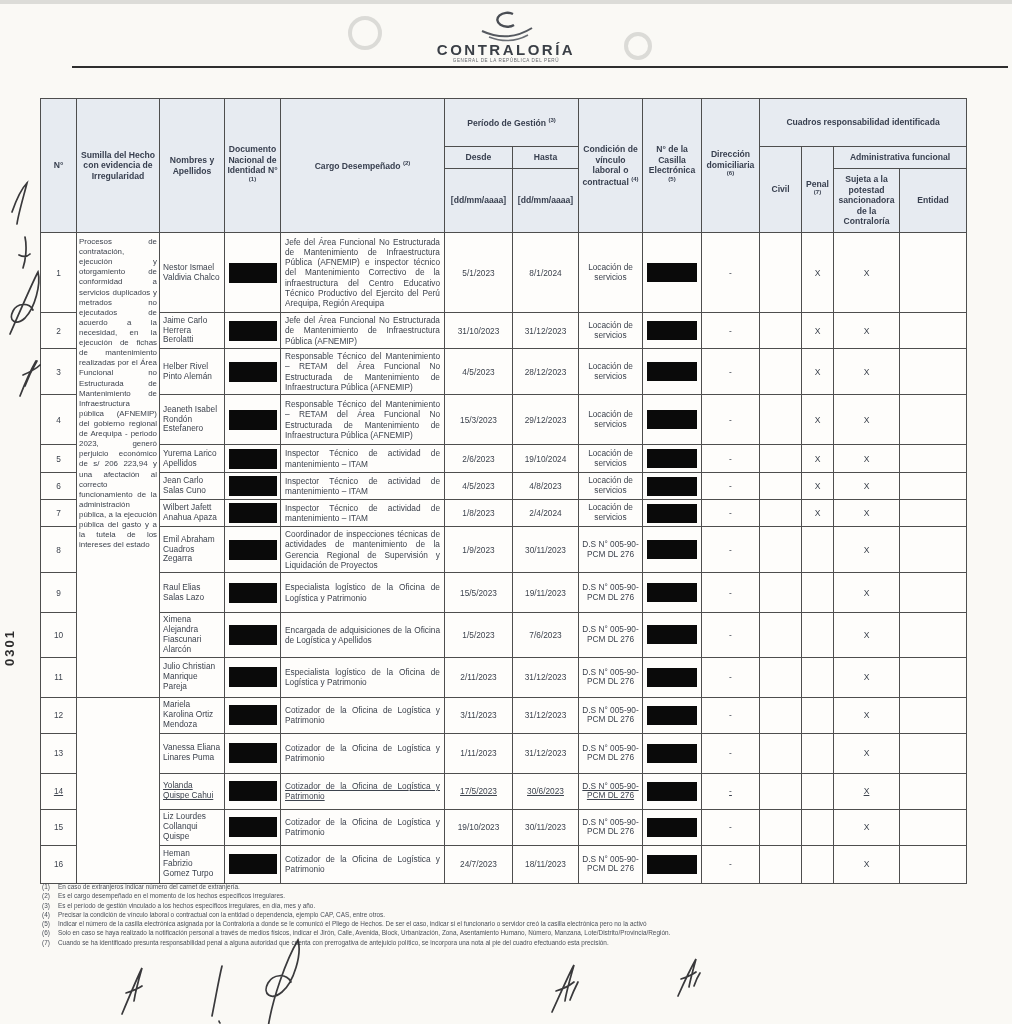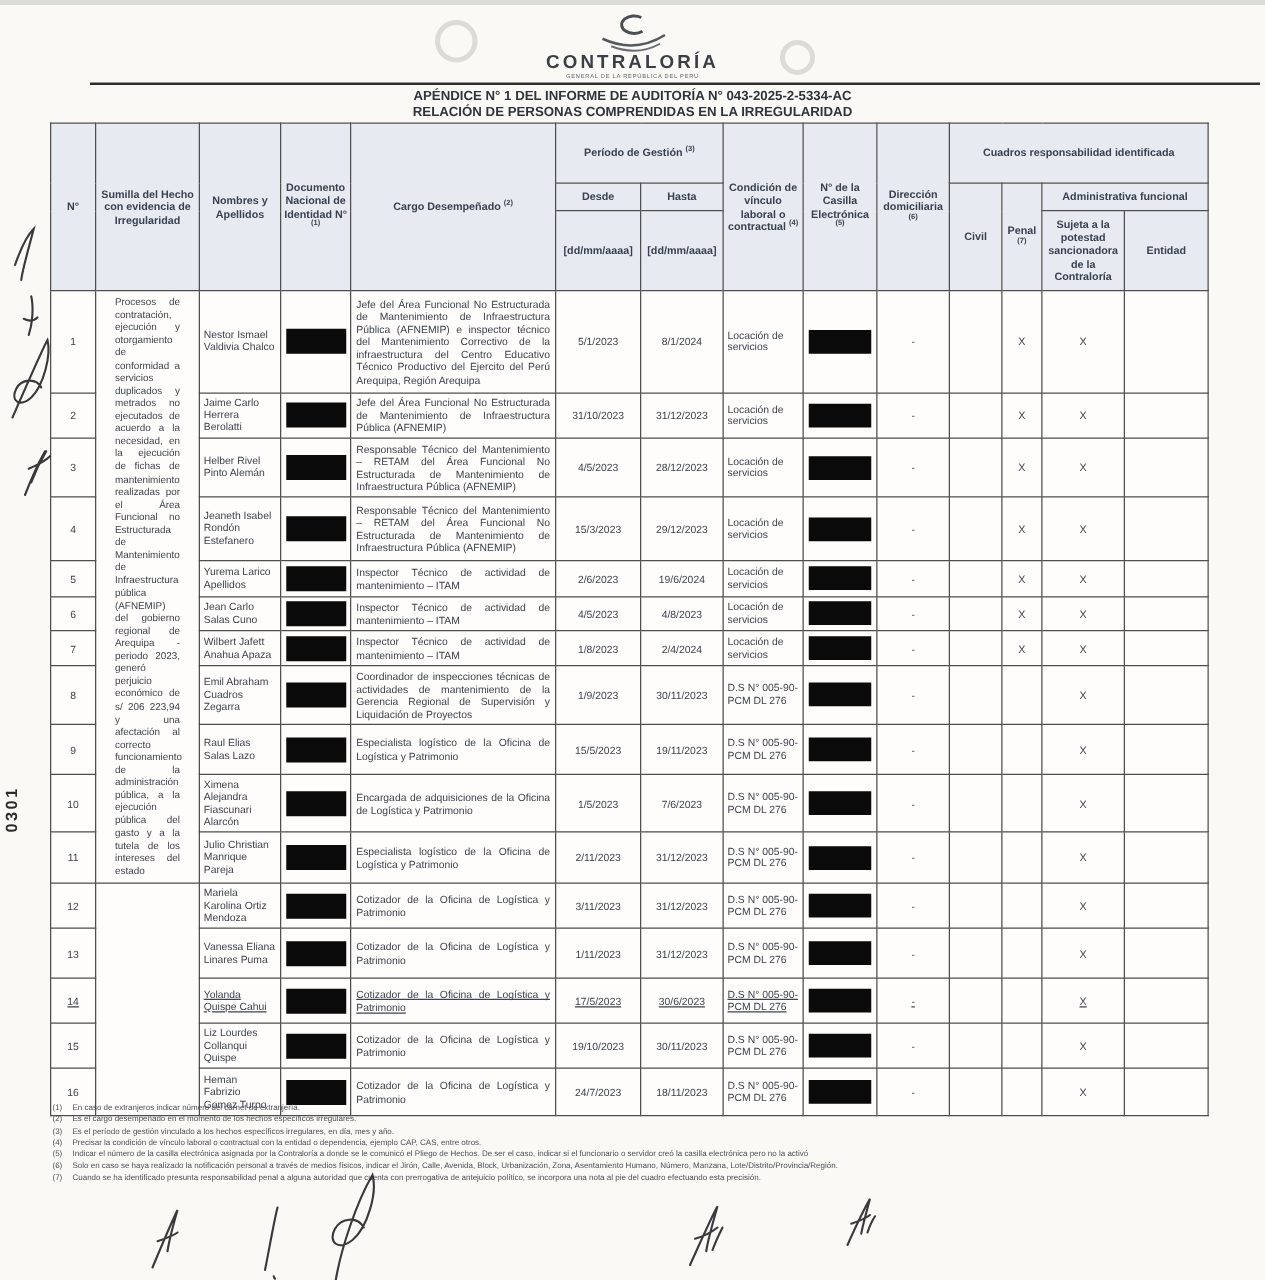--- a/index.html
+++ b/index.html
@@ -27,26 +27,26 @@
   table.audit { position:absolute; top:94px; left:40px; width:926px;
                 border-collapse:collapse; table-layout:fixed; background:#fefdfb; }
   .audit th, .audit td { border:1px solid #4e4e4e; overflow:hidden; vertical-align:middle; }
   .audit th { background:#e7ebf1; font-size:8.6px; font-weight:bold; text-align:center;
               color:#394050; padding:1px 2px; line-height:1.22; }
   .audit th sup { font-size:6px; font-weight:bold; }
   .audit td { font-size:8.3px; padding:1px 2px; color:#3d434e; }
   tr.hr1 { height:48px; } tr.hr2 { height:22px; } tr.hr3 { height:64px; }
 
   td.c-num   { text-align:center; }
-  td.c-sumilla { text-align:justify; vertical-align:top; padding:4px 15px;
+  td.c-sumilla { text-align:justify; vertical-align:top; padding:4px 2px;
                  font-size:7.9px; line-height:1.28; }
   td.c-nombres { padding:2px 3px; line-height:1.2; }
   td.c-cargo { padding:2px 4px; line-height:1.22; text-align:justify; }
   td.c-center{ text-align:center; }
-  td.c-cond  { line-height:1.15; padding:1px 3px; }
+  td.c-cond  { text-align:center; line-height:1.15; padding:1px 3px; }
   td.c-mark  { text-align:center; font-size:8.6px; }
   .redact { width:48px; height:20px; background:#0a0a0a; margin:2px auto; }
   .redact.cas { width:50px; height:19px; }
 
   tbody tr:nth-child(1)  { height:80px; }
   tbody tr:nth-child(2)  { height:36px; }
   tbody tr:nth-child(3)  { height:46px; }
   tbody tr:nth-child(4)  { height:50px; }
   tbody tr:nth-child(5)  { height:28px; }
   tbody tr:nth-child(6)  { height:24px; }
@@ -85,24 +85,20 @@
     <svg width="64" height="32" viewBox="0 0 64 32">
       <path d="M39 4 a10 7 0 1 0 1 11" fill="none" stroke="#4a4e54" stroke-width="2.4"></path>
       <path d="M8 21 q26 12 50 -3" fill="none" stroke="#55595f" stroke-width="2"></path>
       <path d="M15 27 q21 8 39 -2" fill="none" stroke="#6a6e74" stroke-width="1.6"></path>
     </svg>
     <div class="logo-name">CONTRALORÍA</div>
     <div class="logo-sub">GENERAL DE LA REPÚBLICA DEL PERÚ</div>
   </div>
 
   <div class="top-rule"></div>
-  <div class="doc-title">
-    <div>APÉNDICE N° 1 DEL INFORME DE AUDITORÍA N° 043-2025-2-5334-AC</div>
-    <div>RELACIÓN DE PERSONAS COMPRENDIDAS EN LA IRREGULARIDAD</div>
-  </div>
 
   <table class="audit">
     <colgroup>
       <col style="width:36px">
         <col style="width:83px">
         <col style="width:65px">
         <col style="width:56px">
       <col style="width:164px">
         <col style="width:68px">
         <col style="width:66px">
@@ -220,21 +216,21 @@
           <td class="c-mark"></td>
         </tr>
         <tr>
           <td class="c-num">5</td>
           <td class="c-nombres">Yurema Larico Apellidos</td>
           <td class="c-center">
             <div class="redact"></div>
           </td>
           <td class="c-cargo">Inspector Técnico de actividad de mantenimiento – ITAM</td>
           <td class="c-center">2/6/2023</td>
-          <td class="c-center">19/6/2024</td>
+          <td class="c-center">19/10/2024</td>
           <td class="c-cond">Locación de servicios</td>
           <td class="c-center">
             <div class="redact cas"></div>
           </td>
           <td class="c-center">-</td>
           <td class="c-mark"></td>
           <td class="c-mark">X</td>
           <td class="c-mark">X</td>
           <td class="c-mark"></td>
         </tr>
@@ -313,21 +309,21 @@
           <td class="c-mark"></td>
           <td class="c-mark">X</td>
           <td class="c-mark"></td>
         </tr>
         <tr>
           <td class="c-num">10</td>
           <td class="c-nombres">Ximena Alejandra Fiascunari Alarcón</td>
           <td class="c-center">
             <div class="redact"></div>
           </td>
-          <td class="c-cargo">Encargada de adquisiciones de la Oficina de Logística y Patrimonio</td>
+          <td class="c-cargo">Encargada de adquisiciones de la Oficina de Logística y Apellidos</td>
           <td class="c-center">1/5/2023</td>
           <td class="c-center">7/6/2023</td>
           <td class="c-cond">D.S N° 005-90-PCM DL 276</td>
           <td class="c-center">
             <div class="redact cas"></div>
           </td>
           <td class="c-center">-</td>
           <td class="c-mark"></td>
           <td class="c-mark"></td>
           <td class="c-mark">X</td>

